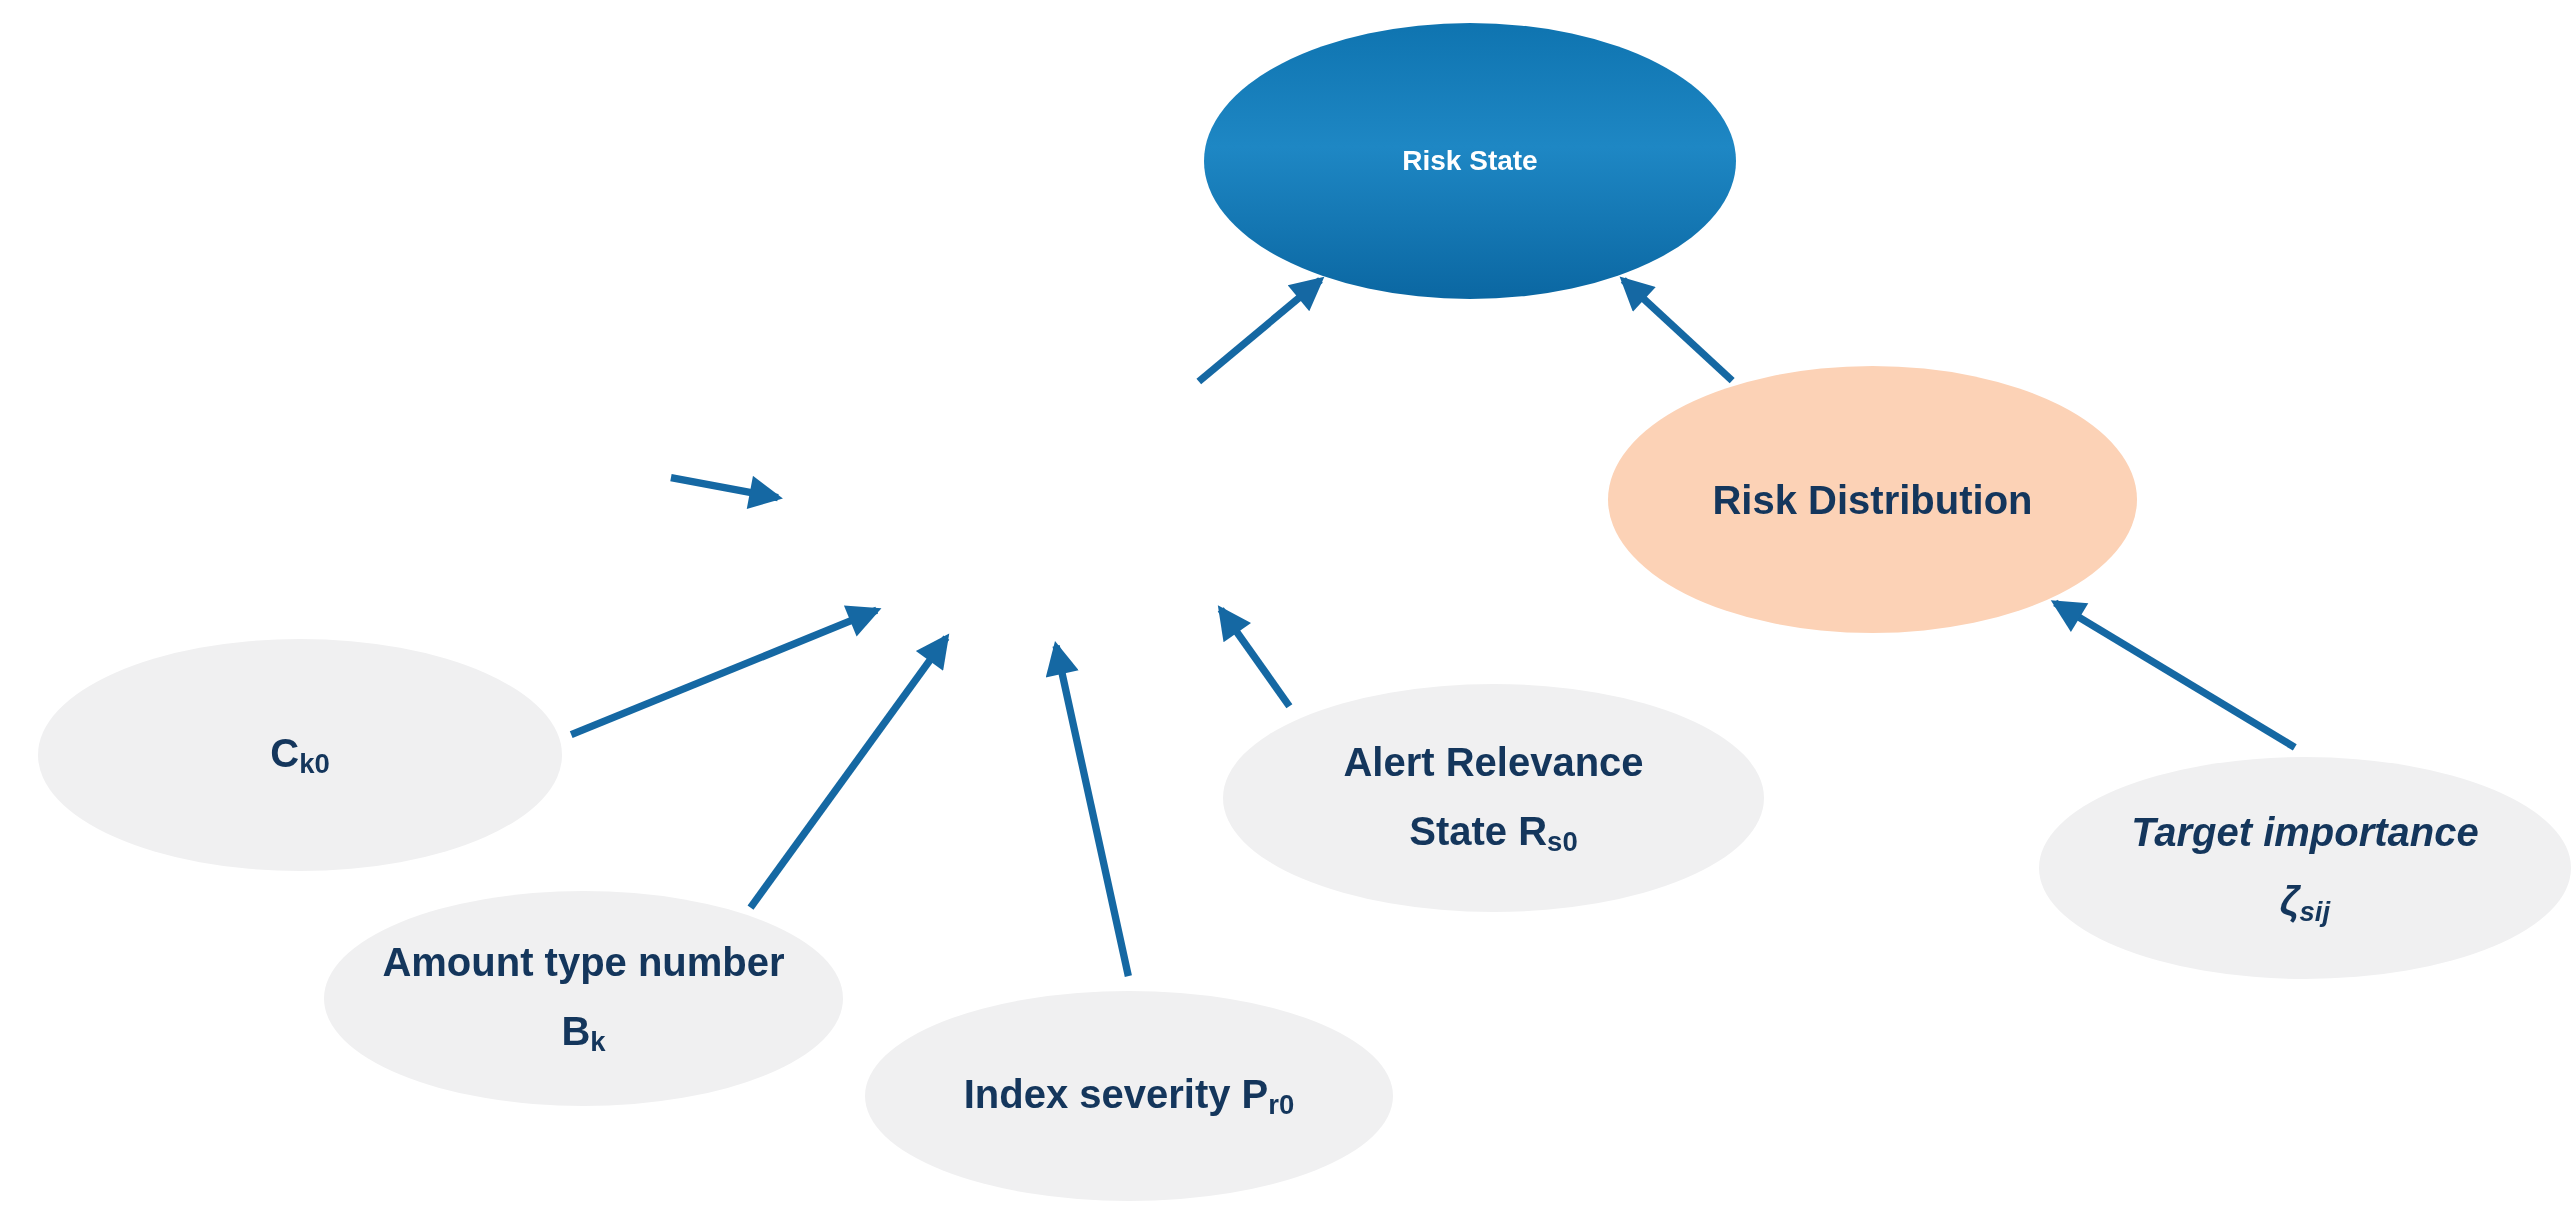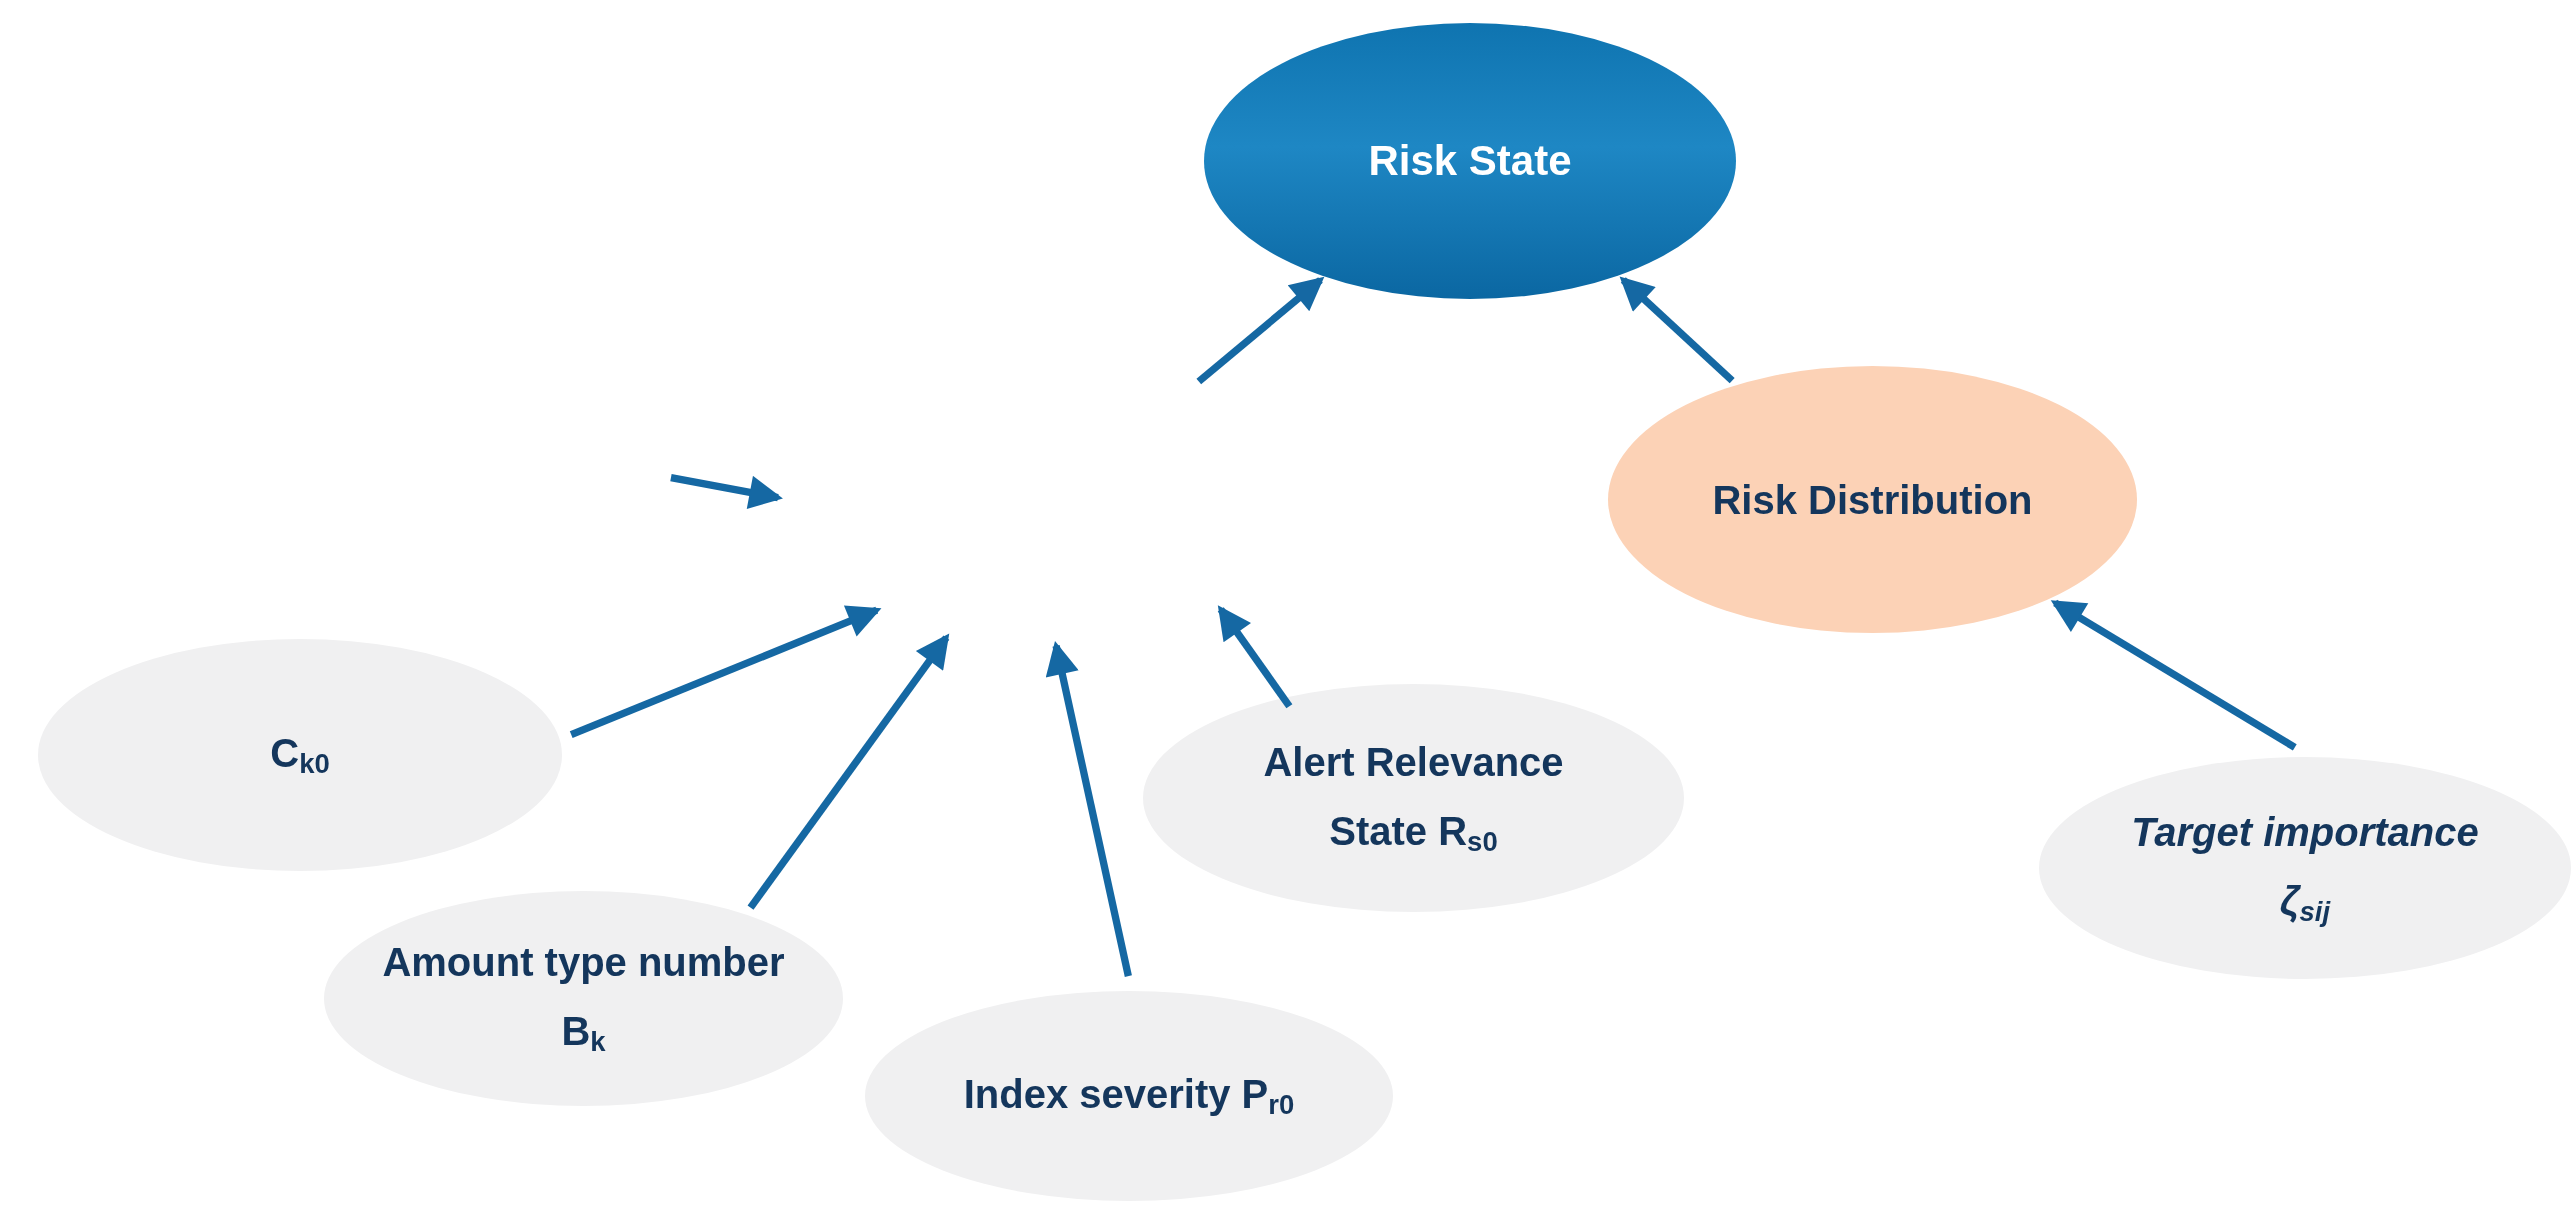--- a/index.html
+++ b/index.html
@@ -46,36 +46,36 @@
     line-height:1;
     white-space:nowrap;
   }
   .sub{
     font-size:27.5px;
     vertical-align:-5.5px;
   }
   .node--state{
     background:linear-gradient(180deg, var(--blue-top) 0%, var(--blue-mid) 45%, var(--blue-bottom) 100%);
     color:var(--risk-state-text);
-    font-size:42px;
+    font-size:28px;
   }
   .node--mid{
     background:var(--peach-fill);
   }
   .node--leaf{
     background:var(--gray-fill);
   }
   #n-risk-state       {left:1204px; top:23px;   width:532px; height:276px;}
   #n-risk-index       {left:793px;  top:360px;  width:526px; height:274px;}
   #n-risk-distribution{left:1608px; top:366px;  width:529px; height:267px;align-items:center;}
   #n-alert-amount     {left:156px;  top:361px;  width:524px; height:241px;}
   #n-alert-confidence {left:38px;   top:639px;  width:524px; height:232px;}
   #n-alert-type       {left:324px;  top:891px;  width:519px; height:215px;}
   #n-alert-severity   {left:865px;  top:991px; width:528px; height:210px;}
-  #n-alert-relevance  {left:1143px; top:684px;  width:541px; height:228px;}
+  #n-alert-relevance  {left:1223px; top:684px;  width:541px; height:228px;}
   #n-target-importance{left:2039px; top:757px;  width:532px; height:222px;font-style:italic;}
   svg.arrows{
     position:absolute;
     left:0;top:0;
     width:2576px;height:1214px;
     pointer-events:none;
   }
   svg.arrows line{
     stroke:var(--arrow-color);
     stroke-width:8;

